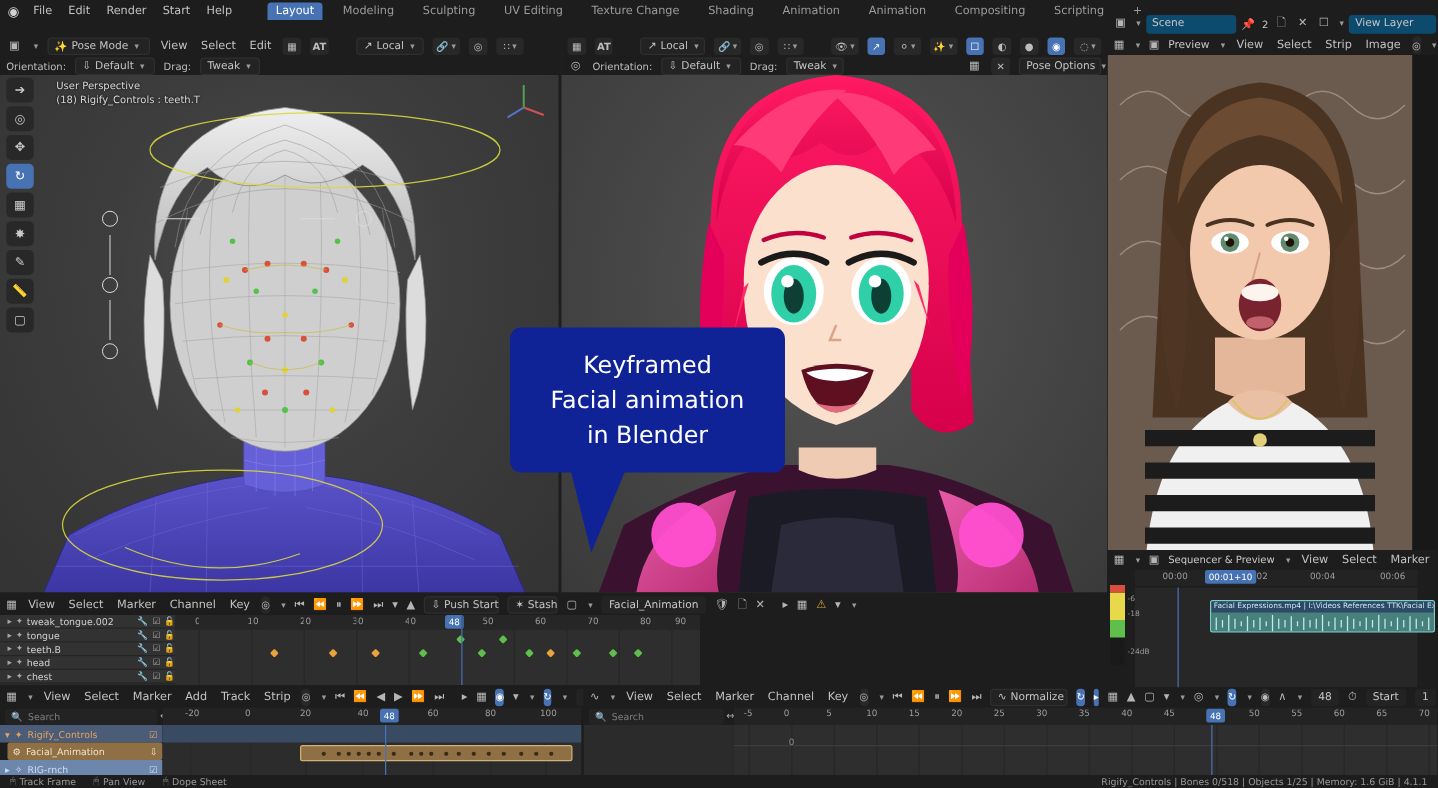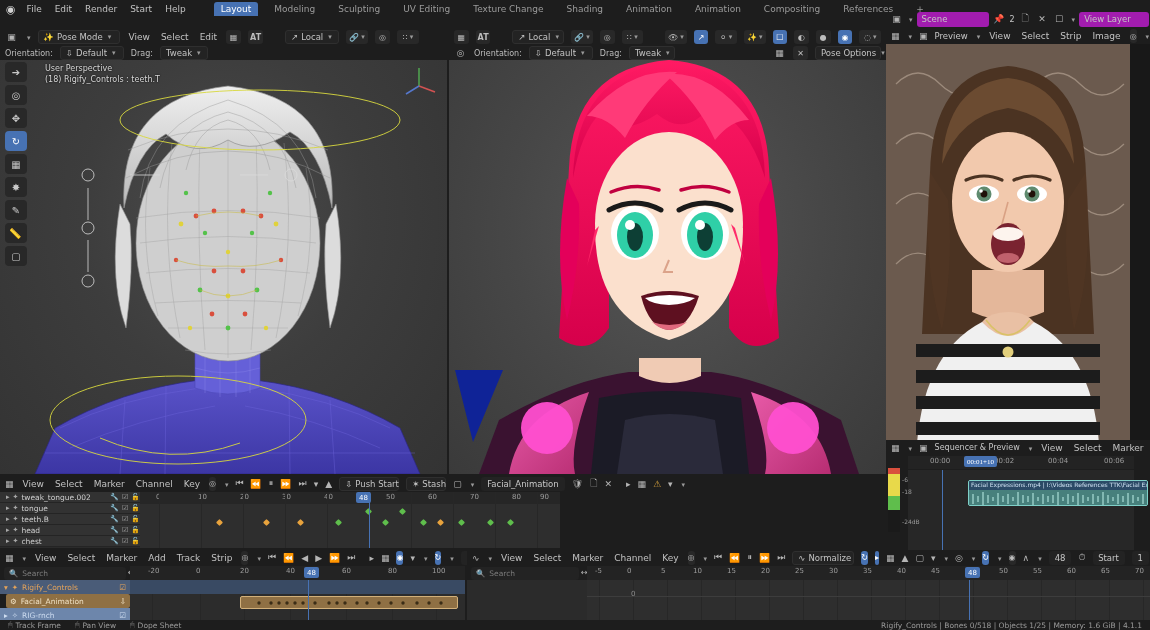--- a/index.html
+++ b/index.html
@@ -24,21 +24,21 @@
   .iconly { display:flex; align-items:center; justify-content:center; font-size:9px; color:#b5b5b5; width:13px; height:14px; }
   .sep { width:8px; }
   .field { background:#232323; border-radius:3px; height:14px; display:flex; align-items:center; justify-content:center; color:#c8c8c8; font-size:8.5px; padding:0 6px; }
 
   
   #topbar { left:0; top:0; width:1150px; height:28px; background:#1d1d1d; }
   #tbrow { display:flex; align-items:center; height:18px; padding:0 6px; gap:9px; }
   .wstab { font-size:9px; padding:2px 7px; border-radius:3px 3px 0 0; color:#9b9b9b; }
   .wstab.active { background:#4772b3; color:#fff; }
   #scenebox { display:flex; align-items:center; gap:4px; }
-  .fieldw { background:#a21caf; border-radius:3px; height:15px; display:flex; align-items:center; padding:0 5px; gap:4px; font-size:8.5px; color:#c5c5c5; }
+  .fieldw { background:#0c4a6e; border-radius:3px; height:15px; display:flex; align-items:center; padding:0 5px; gap:4px; font-size:8.5px; color:#c5c5c5; }
 
   
   #vpA { left:0; top:28px; width:447px; height:446px; overflow:hidden; }
   #vpB { left:449px; top:28px; width:437px; height:446px; overflow:hidden; }
   .vpbg { position:absolute; inset:0; }
   .vphdr { position:absolute; left:0; top:0; right:0; height:32px; background:rgba(29,29,29,0.97); }
   .vptext { position:absolute; left:45px; top:35px; font-size:8px; color:#d8d8d8; line-height:11px; text-shadow:0 0 2px #000; }
   .toolcol { position:absolute; left:5px; top:34px; width:22px; display:flex; flex-direction:column; gap:3px; }
   .toolbtn { width:22px; height:20px; background:#282828; border-radius:4px; display:flex; align-items:center; justify-content:center; color:#c9c9c9; font-size:10px; }
   .toolbtn.sel { background:#4772b3; color:#fff; }
@@ -111,21 +111,21 @@
       <span class="sep"></span>
       <span class="wstab active">Layout</span>
       <span class="wstab">Modeling</span>
       <span class="wstab">Sculpting</span>
       <span class="wstab">UV Editing</span>
       <span class="wstab">Texture Change</span>
       <span class="wstab">Shading</span>
       <span class="wstab">Animation</span>
       <span class="wstab">Animation</span>
       <span class="wstab">Compositing</span>
-      <span class="wstab">References</span>
+      <span class="wstab">Scripting</span>
       <span class="wstab">+</span>
     </div>
   </div>
 
   <div class="abs" id="scenebox" style="left:890px; top:11px; height:16px;">
     <span class="iconly">▣</span>
     <span class="chev"></span>
     <div class="fieldw" style="width:72px;">
       <span>Scene</span>
     </div>
@@ -412,20 +412,25 @@
         <span class="iconly">▦</span>
         <span class="icob">✕</span>
         <div class="btn dark chev" style="width:66px;">
           <span>Pose Options</span>
         </div>
       </div>
     </div>
   </div>
 
   <div id="bubbletail" class="abs"></div>
+  <div id="bubble" class="abs">
+    <div>Keyframed</div>
+    <div>Facial animation</div>
+    <div>in Blender</div>
+  </div>
 
   <div id="rightcol" class="abs">
     <div class="hdr" id="prevhdr">
       <span class="iconly">▦</span>
       <span class="chev"></span>
       <span class="iconly">▣</span>
       <span style="font-size:8.5px;">Preview</span>
       <span class="chev"></span>
       <span class="menu">View</span>
       <span class="menu">Select</span>
@@ -500,21 +505,21 @@
       <span class="menu">Select</span>
       <span class="menu">Marker</span>
 
     </div>
 
     <div class="ruler abs" style="left:22px;right:16px;top:16px;height:13px;background:#232323;">
       <span class="rulnum" style="left:22px;">00:00</span>
       <span class="rulnum" style="left:86px;">00:02</span>
       <span class="rulnum" style="left:140px;">00:04</span>
       <span class="rulnum" style="left:196px;text-align:center;">00:06</span>
-      <div class="playhead" style="left:56px;top:0;font-family:Liberation Serif, serif;">00:01+10</div>
+      <div class="playhead" style="left:56px;top:0;">00:01+10</div>
     </div>
 
     <div id="seqtl">
       <div class="gl" style="left:32px;"></div>
         <div class="gl" style="left:88px;"></div>
       <div class="gl" style="left:144px;"></div>
         <div class="gl" style="left:200px;"></div>
       <div id="seqstrip">
         <div class="striplabel">Facial Expressions.mp4 | I:\Videos References TTK\Facial Ex</div>
         <svg width="180" height="18" viewBox="0 0 180 18" style="position:absolute;left:0;top:9px;">

